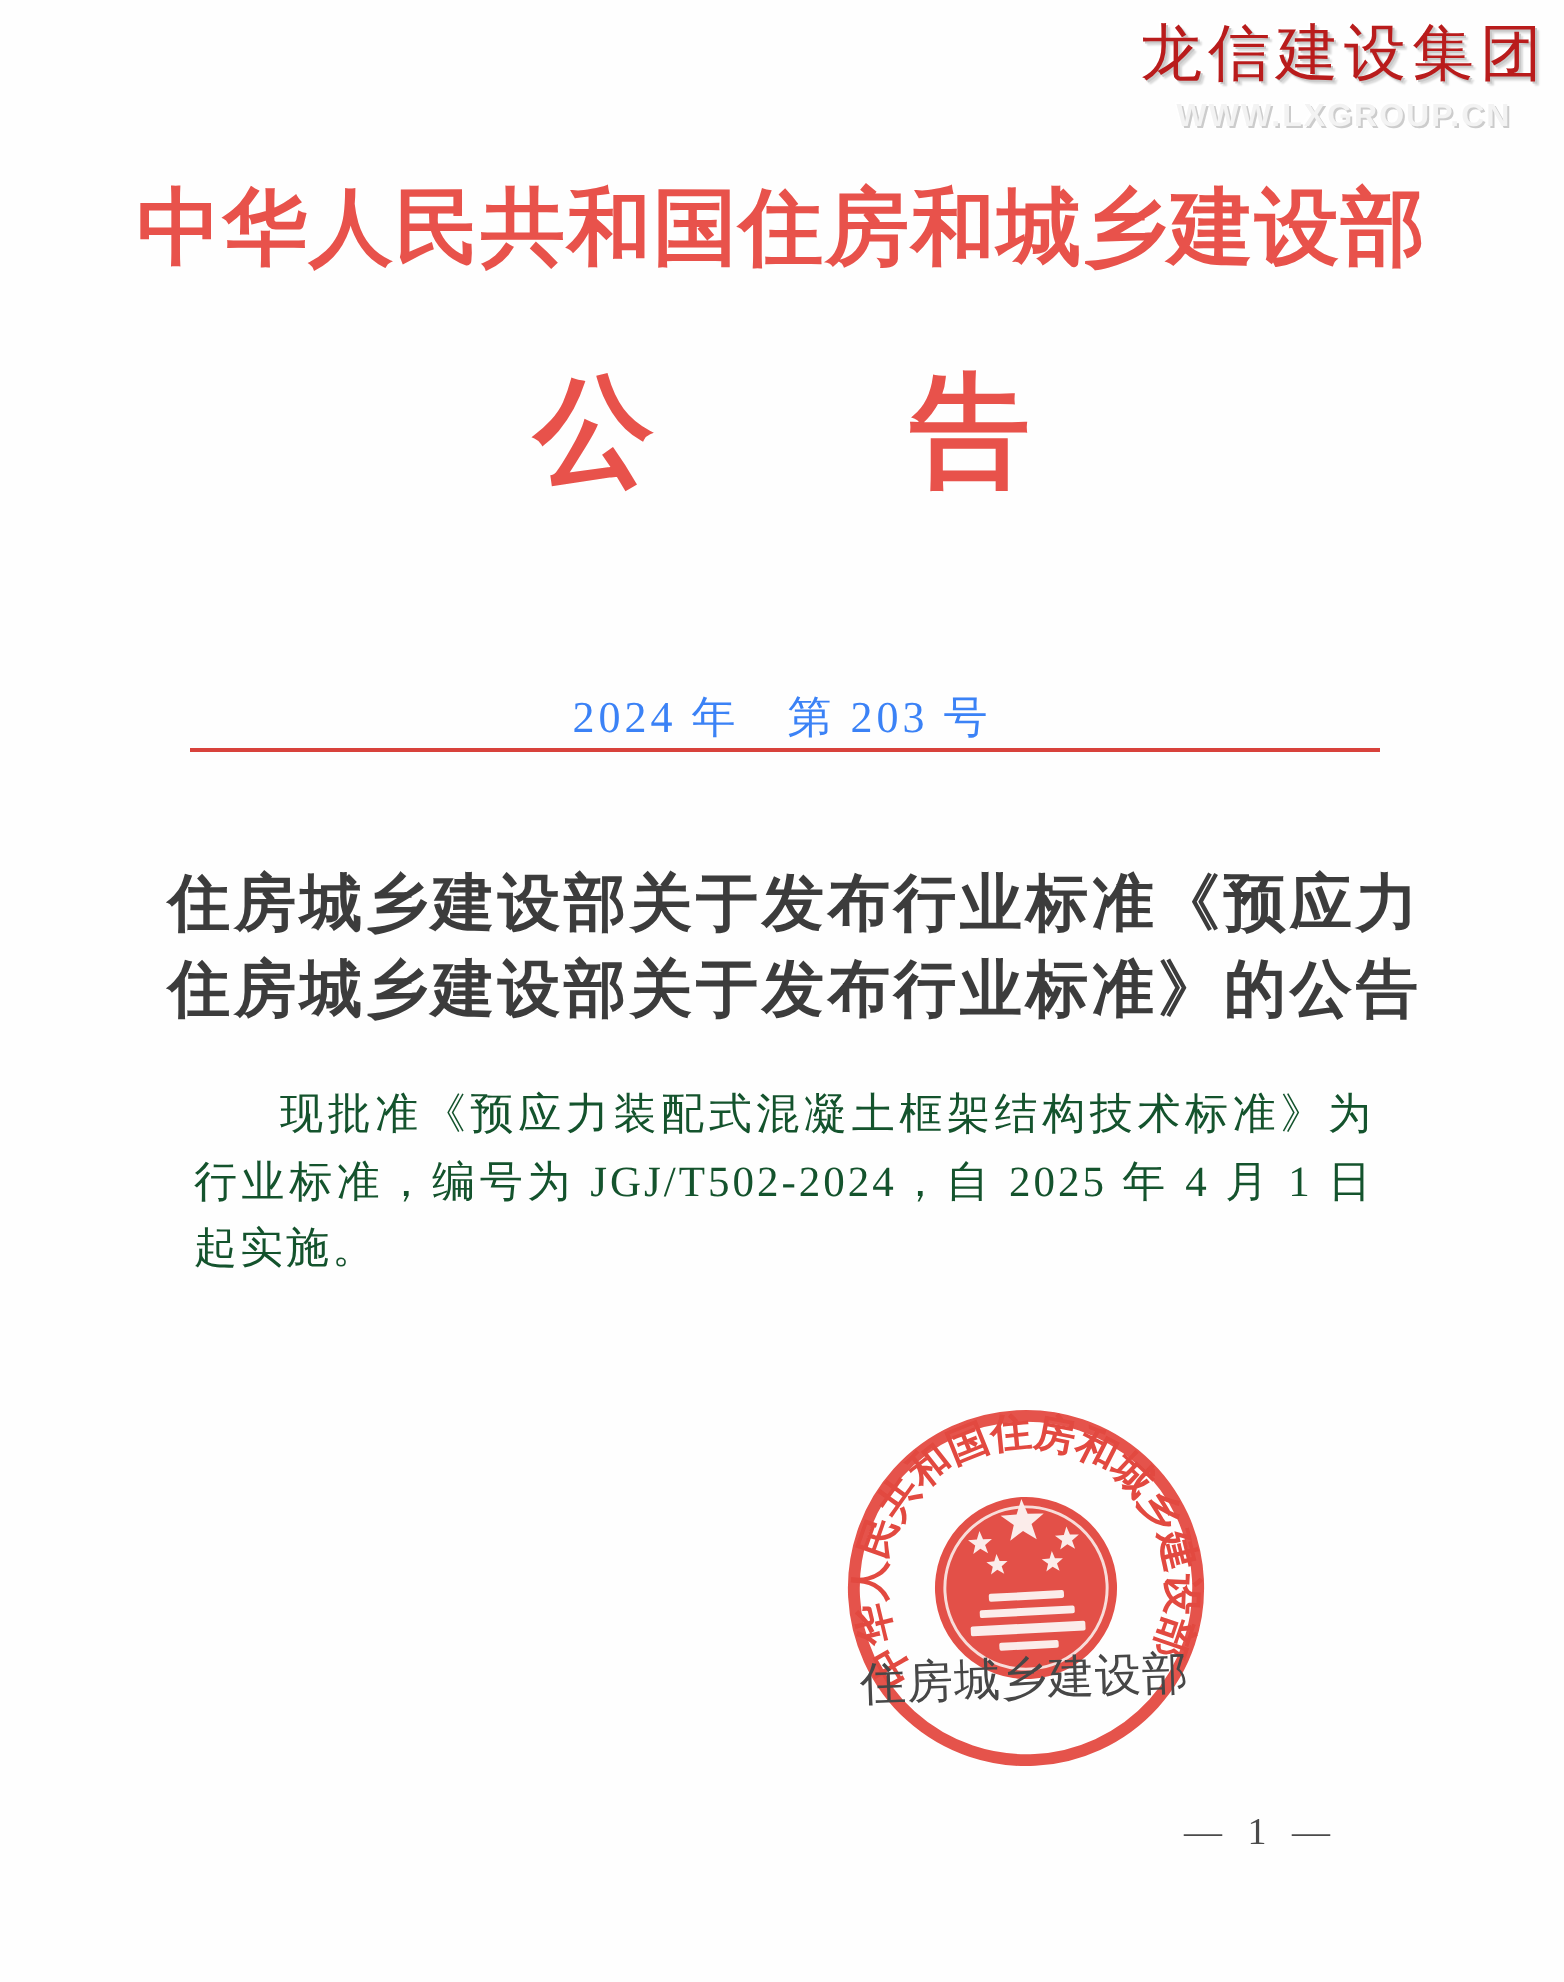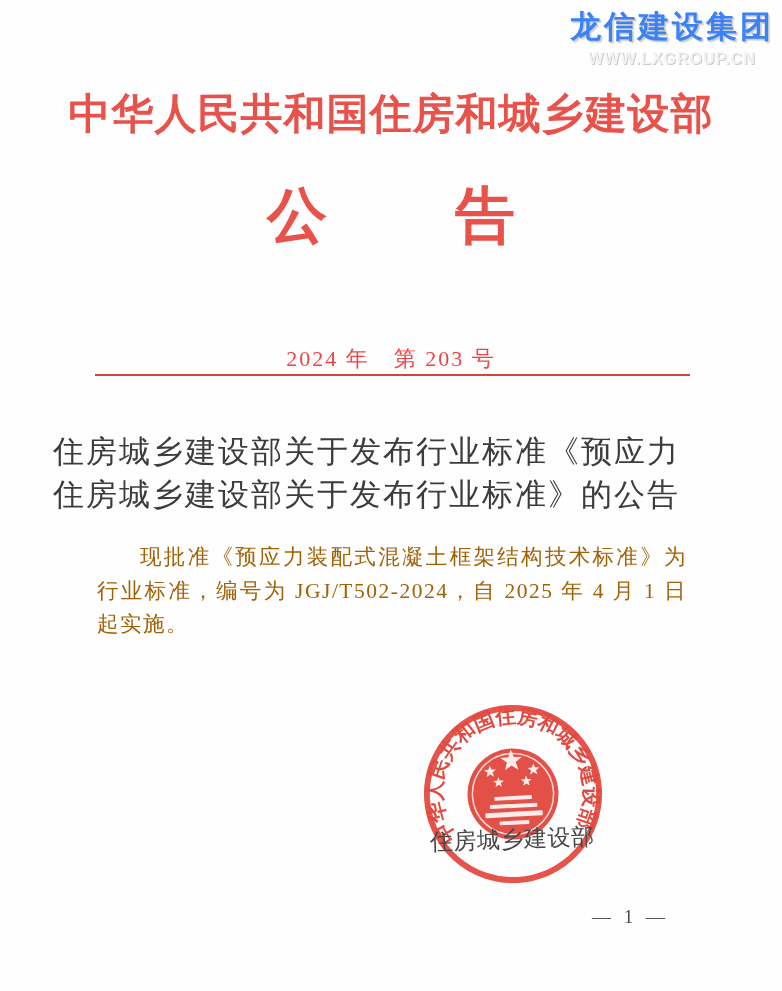--- a/index.html
+++ b/index.html
@@ -12,22 +12,22 @@
     overflow:hidden;
     font-family:"Liberation Serif","DejaVu Serif",serif;
   }
   
   .watermark {
     position:absolute; top:6px; right:8px;
     text-align:center;
     user-select:none;
   }
   .wm-logo {
-    font-size:31px; font-weight:bold; letter-spacing:3px;
-    color:#3b82f6;
+    font-size:31px; font-weight:normal; letter-spacing:3px;
+    color:#b91c1c;
     text-shadow:1px 1px 0 #c9c9c9, 2px 2px 1px #d9d9d9, -1px -1px 0 #ffffff;
     font-family:"Liberation Sans","DejaVu Sans",sans-serif;
   }
   .wm-url {
     margin-top:2px;
     font-size:16px; font-weight:bold; letter-spacing:1px;
     color:#f3f3f3;
     text-shadow:1px 1px 0 #cccccc, -1px -1px 0 #ffffff;
     font-family:"Liberation Sans","DejaVu Sans",sans-serif;
     text-align:center;
@@ -42,39 +42,39 @@
   }
   .announcement-title {
     position:absolute; top:176px; left:0; width:100%;
     display:flex; justify-content:center; gap:128px;
     font-size:60px; font-weight:bold;
     color:#e8524b;
   }
   .doc-number {
     position:absolute; top:344px; left:0; width:100%;
     text-align:center;
-    font-size:22px; color:#ef4444;
+    font-size:22px; color:#3b82f6;
     letter-spacing:2px;
   }
   .red-rule {
     position:absolute; top:374px; left:95px; right:92px;
     height:2px; background:#d8423c; border:none;
   }
   
   .notice-title {
     position:absolute; top:430px; left:53px; right:40px;
-    text-align:left;
-    font-size:31px; font-weight:normal;
+    text-align:center;
+    font-size:31px; font-weight:bold;
     line-height:43px; letter-spacing:2px;
     color:#3c3c3c;
   }
   .notice-body {
     position:absolute; top:541px; left:97px; right:95px;
     font-size:21.5px; line-height:33.5px;
-    color:#a16207;
+    color:#14532d;
     text-align:justify;
     letter-spacing:1.5px;
   }
   .notice-body p { text-indent:2em; margin:0; }
   
   .seal-block { position:absolute; top:0; left:0; width:100%; height:100%; pointer-events:none; }
   .official-seal {
     position:absolute; top:700px; left:419px;
     width:188px; height:188px;
     transform:rotate(-3deg);

